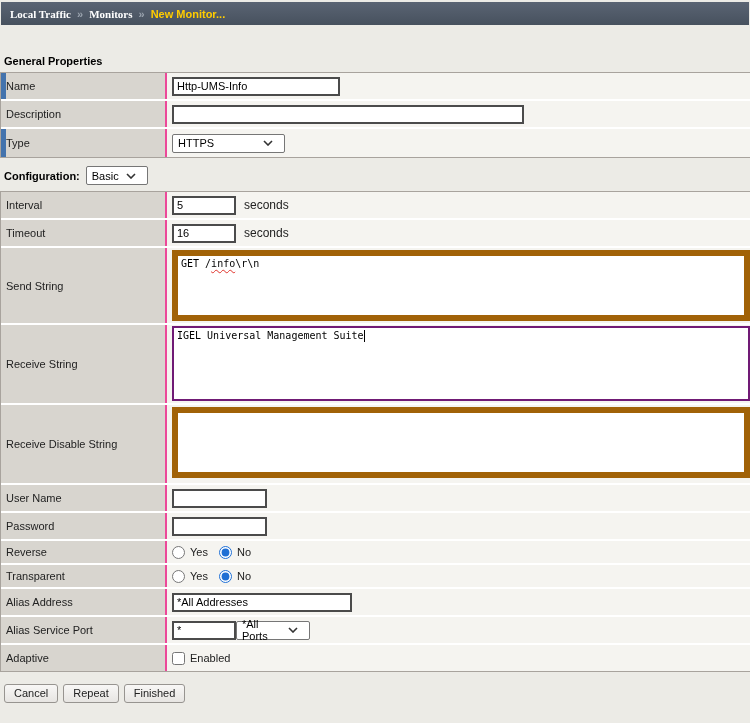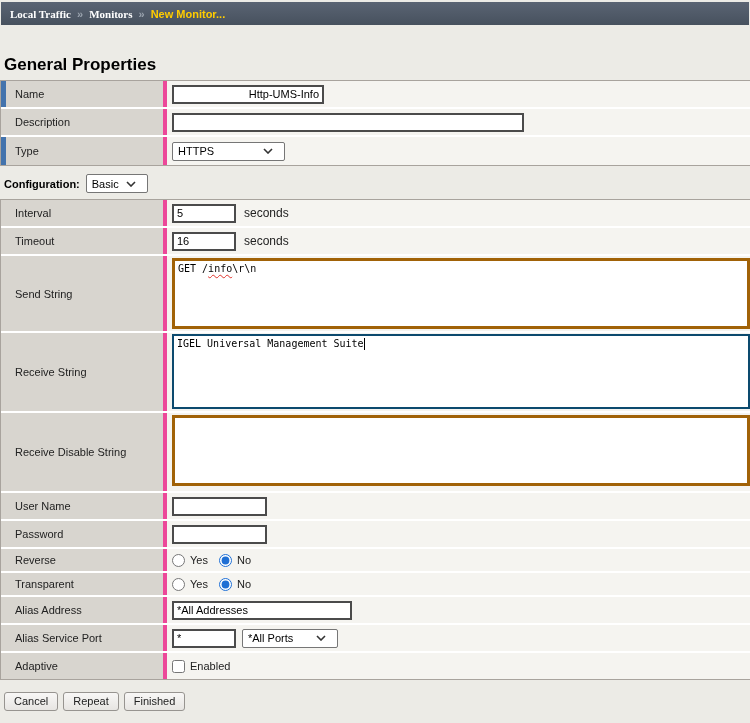--- a/index.html
+++ b/index.html
@@ -5,50 +5,50 @@
   * { margin:0; padding:0; box-sizing:border-box; }
   html,body { width:750px; height:723px; overflow:hidden; background:#ecebe6;
               font-family:"Liberation Sans", sans-serif; }
   
   .topbar { margin:2px 1px 0 1px; height:23px; background:linear-gradient(#5a6473,#47515e);
             display:flex; align-items:center; padding:0 9px; font-size:11px; font-weight:bold; }
   .crumb { color:#fff; cursor:pointer;font-family:Liberation Serif, serif; }
   .crumb-sep { color:#9aa3ae; margin:0 6px; font-weight:bold; }
   .crumb-current { color:#fc0; }
   
-  .gp-heading { margin:30px 0 5px 4px; font-size:17px; font-weight:bold; color:#000; }
+  .gp-heading { margin:30px 0 5px 4px; font-size:11px; font-weight:bold; color:#000; }
   .cfg-line { margin:8px 0 6px 4px; display:flex; align-items:center; gap:6px;
               font-size:11px; font-weight:bold; color:#000; }
   
   .tbl { border:1px solid #a8a39d; border-right:none; background:#fff; }
   .row { display:flex; border-bottom:2px solid #fff; }
   .row:last-child { border-bottom:none; }
-  .lbl { width:166px; flex:0 0 166px; background:#d8d5cf; border-right:4px solid #ec4899;
-         display:flex; align-items:center; padding-left:14px; font-size:11px; color:#222;
+  .lbl { width:166px; flex:0 0 166px; background:#d8d5cf; border-right:2px solid #ec4899;
+         display:flex; align-items:center; padding-left:5px; font-size:11px; color:#222;
          position:relative; }
   .req::before { content:""; position:absolute; left:0; top:0; bottom:0; width:5px;
                  background:#4373ad; }
   .val { flex:1; background:#f5f4f0; display:flex; align-items:center; padding-left:5px;
          font-size:11px; color:#222; min-width:0; overflow:visible; }
   .r-std { height:28px; } .r-radio { height:24px; } .r-chk { height:26px; }
   .r-send { height:77px; } .r-ta { height:80px; }
   
   input.f5 { border:2px solid #4b4b4b; background:#fff; height:19px;
              font:11px "Liberation Sans", sans-serif; padding:0 3px; }
-  .w-name { width:152px;text-align:right; } .w-desc { width:352px; } .w-sm { width:64px; } .w-med { width:95px; }
+  .w-name { width:168px; } .w-desc { width:352px; } .w-sm { width:64px; } .w-med { width:95px; }
   .w-alias { width:180px; }
   .fsel { display:inline-flex; align-items:center; justify-content:space-between;
           border:1px solid #767676; border-radius:2px; background:#fff; height:19px;
           padding:0 11px 0 5px; font-size:11px; color:#000; cursor:default; }
   .fsel svg { margin-left:6px; flex:0 0 auto; }
   .unit { margin-left:8px; font-size:12px; color:#222; }
-  .ta { background:#fff; border:3px solid #a16207; width:600px; height:71px;
+  .ta { background:#fff; border:6px solid #a16207; width:600px; height:71px;
         font:10px "DejaVu Sans Mono", monospace; padding:2px 3px; color:#000;
         align-self:flex-start; margin-top:2px; white-space:pre; }
-  .ta.focus { border:2px solid #0c4a6e; height:75px; margin-top:1px; }
+  .ta.focus { border:2px solid #701a75; height:75px; margin-top:1px; }
   .misspell { text-decoration:underline; text-decoration-style:wavy;
               text-decoration-color:#e0342c; text-decoration-thickness:1px;
               text-underline-offset:2px; }
   .caret { display:inline-block; width:1px; height:12px; background:#000;
            vertical-align:middle; margin-left:0; }
   .radio-group { display:flex; align-items:center; gap:3px; }
   input[type=radio], input[type=checkbox] { accent-color:#1f6fd4; width:13px; height:13px;
            margin:0 2px 0 0; }
   .opt { margin-right:8px; font-size:11px; }
   
@@ -176,21 +176,21 @@
   <div class="row r-std">
     <div class="lbl">Alias Address</div>
     <div class="val">
       <input class="f5 w-alias" value="*All Addresses" style="">
     </div>
   </div>
   <div class="row r-std">
     <div class="lbl">Alias Service Port</div>
     <div class="val">
       <input class="f5 w-sm" value="*" style="">
-      <span class="fsel" style="width:96px; margin-left:6px">
+      <span class="fsel" style="width:74px; ">
         <span>*All Ports</span>
         <svg width="10" height="6" viewBox="0 0 10 6">
             <path d="M1 1 L5 5 L9 1" fill="none" stroke="#333" stroke-width="1.6"></path>
           </svg>
       </span>
     </div>
   </div>
   <div class="row r-chk">
     <div class="lbl">Adaptive</div>
     <div class="val">

